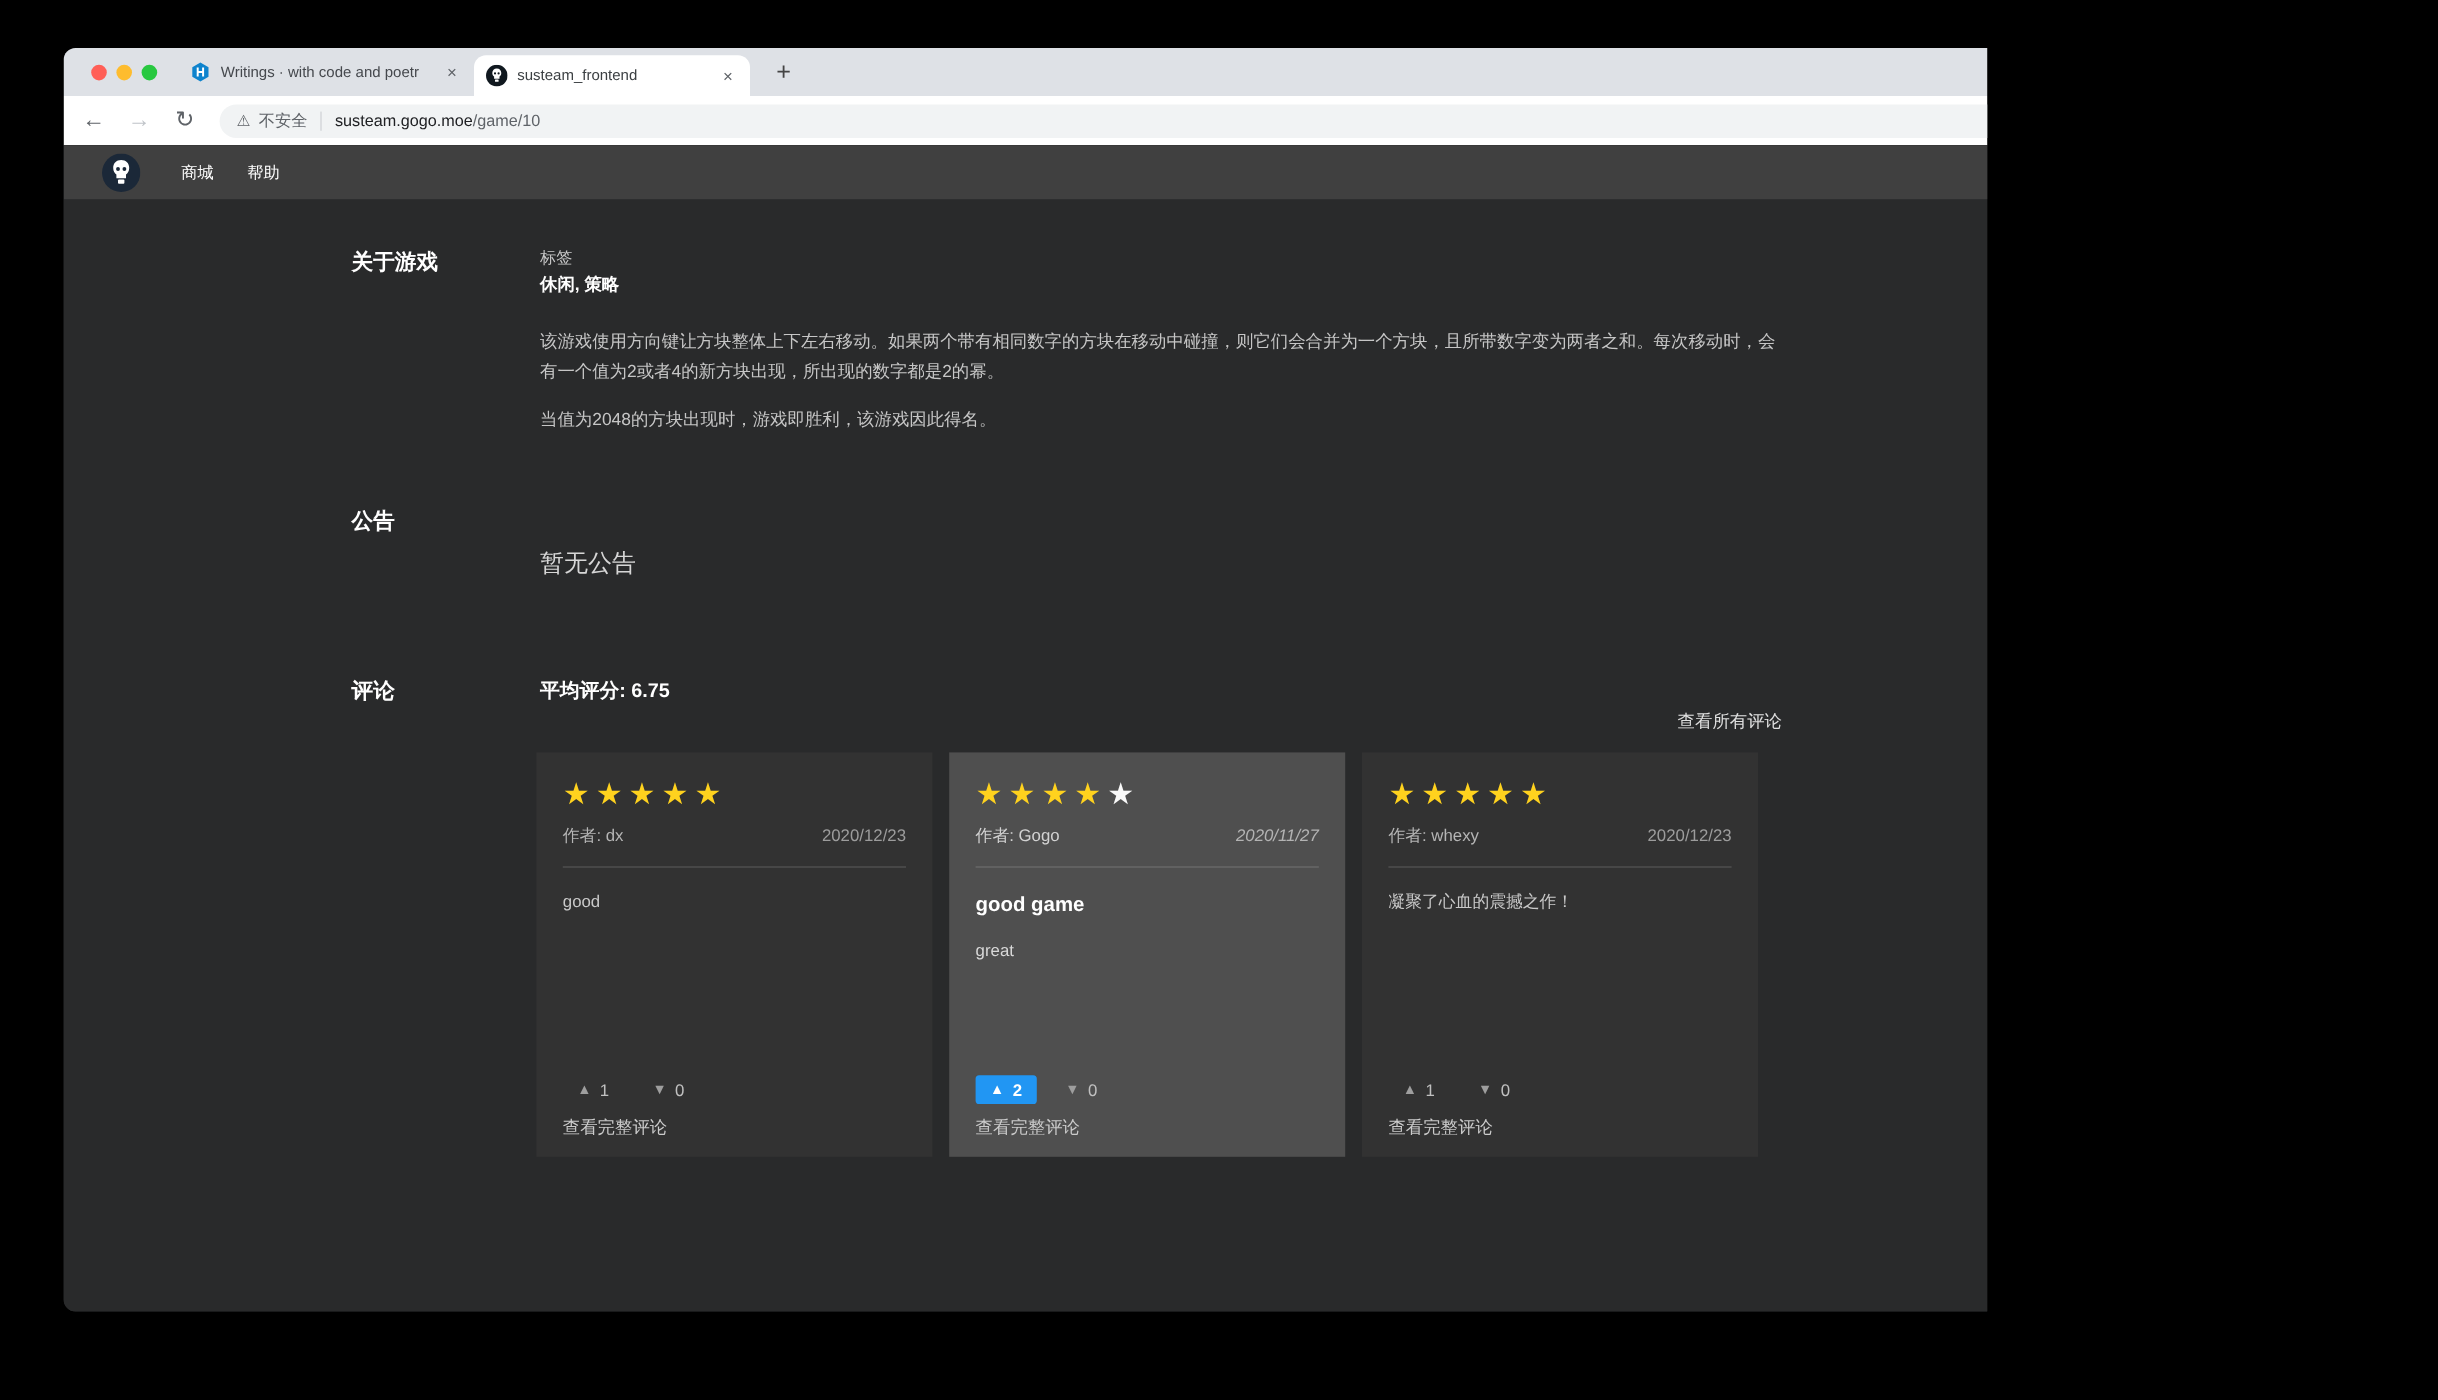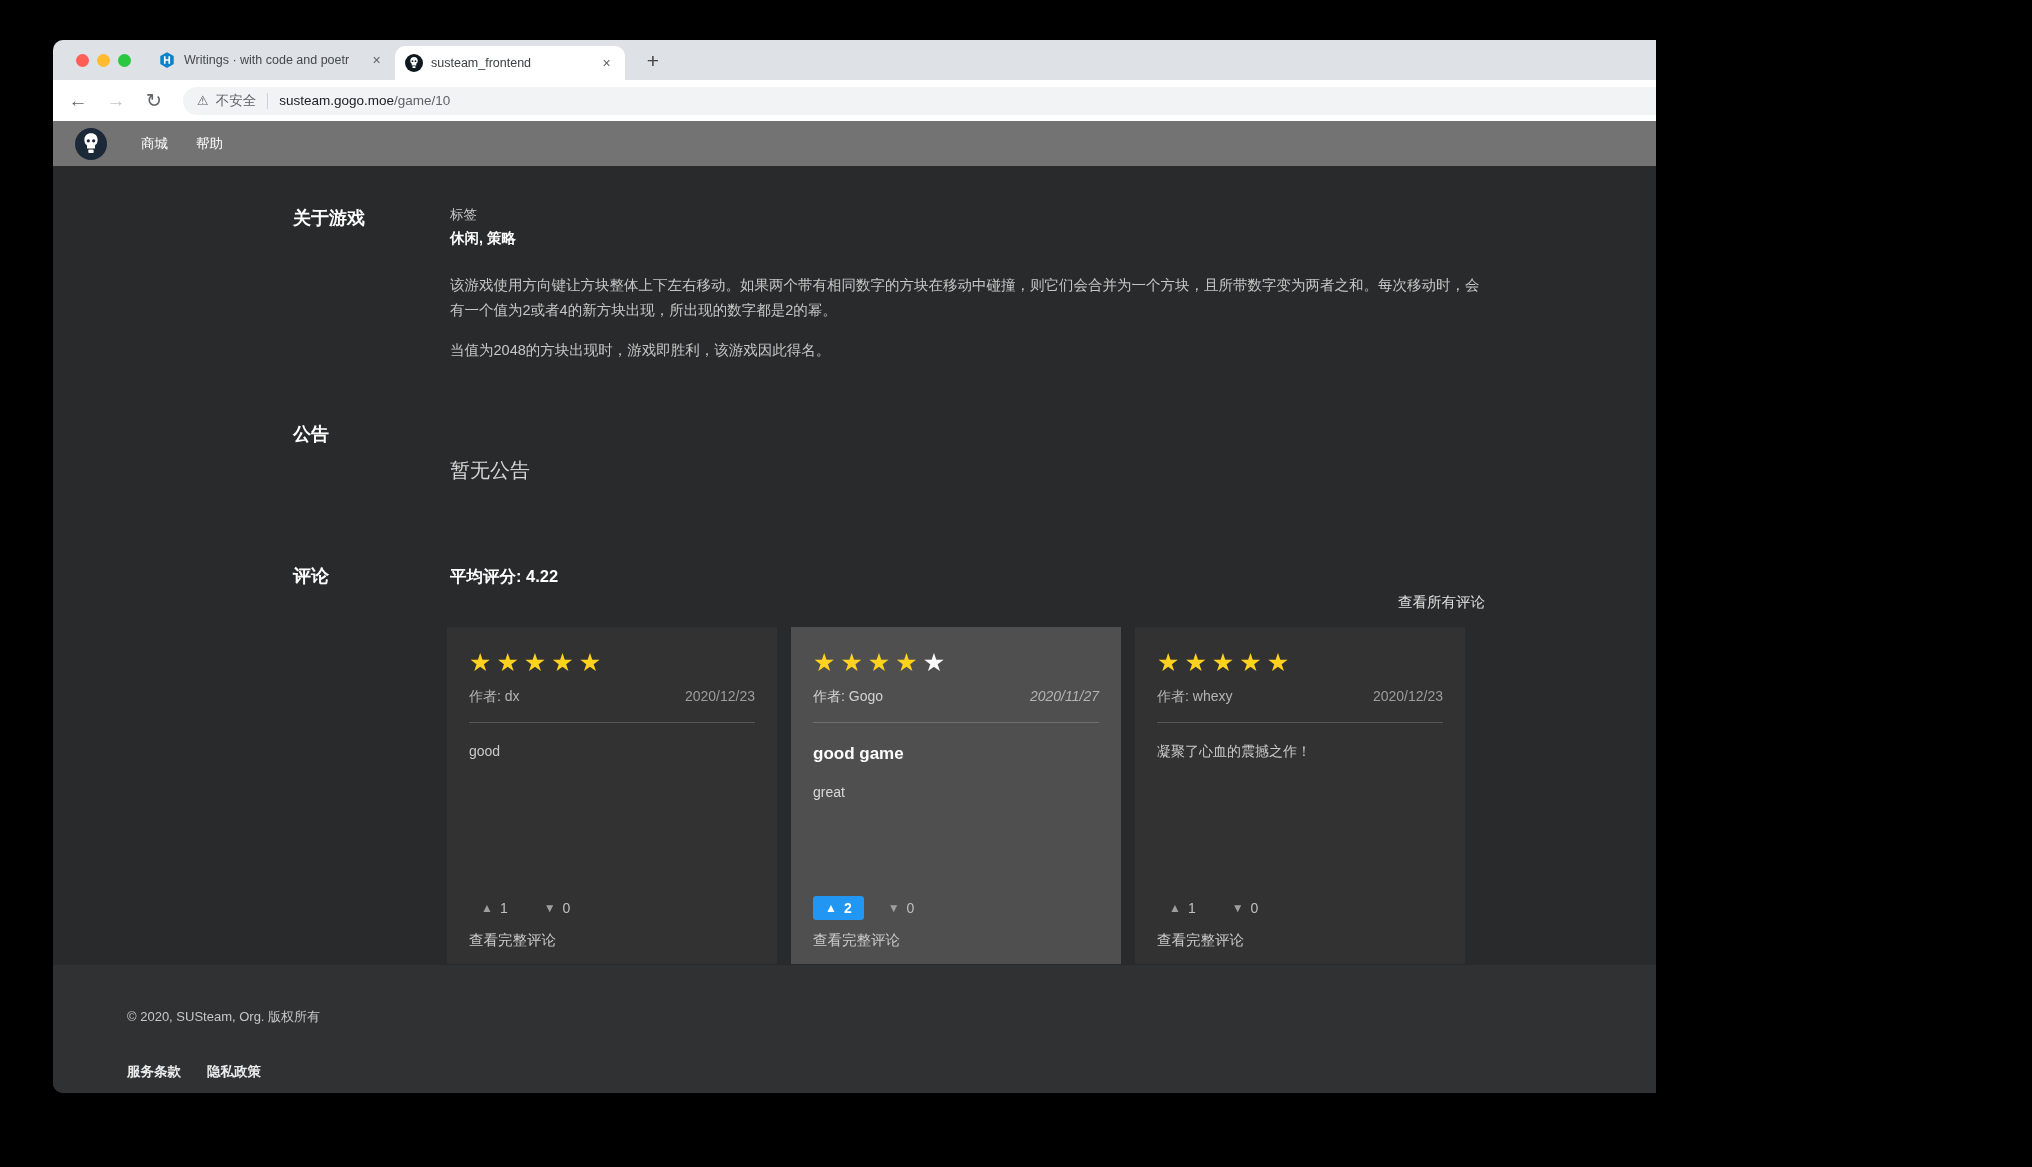--- a/index.html
+++ b/index.html
@@ -40,21 +40,21 @@
   .icon-ring{width:13px;height:13px;border:3.5px solid #121212;border-radius:50%;}
   .icon-infocircle{width:14px;height:14px;border:2px solid #2b2b2b;border-radius:50%;
                    font-size:10px;font-weight:bold;color:#2b2b2b;display:flex;align-items:center;justify-content:center;}
   .icon-v{color:#1c77d2;font-weight:bold;font-size:17px;text-shadow:0 0 1px #0b4d8f;}
   .icon-avatar{width:24px;height:24px;border-radius:50%;
                background:radial-gradient(circle at 40% 32%,#e8c14a 0 28%,#7a5a22 46%,#23262a 72%);}
   .icon-menu{font-size:17px;font-weight:bold;}
 
   
   .page{flex:1;position:relative;background:#292a2b;display:flex;flex-direction:column;overflow:hidden;}
-  .site-nav{flex:0 0 45px;background:#737373;display:flex;align-items:center;padding-left:22px;position:relative;font-family:Liberation Serif, serif;}
+  .site-nav{flex:0 0 45px;background:#404040;display:flex;align-items:center;padding-left:32px;position:relative;font-family:Liberation Serif, serif;}
   .brand{width:32px;height:32px;flex:0 0 32px;}
   .nav-link{color:#fff;font-size:13.5px;margin-left:34px;cursor:default;}
   .nav-link + .nav-link{margin-left:28px;}
   .nav-right{position:absolute;right:14px;top:0;height:100%;display:flex;align-items:center;}
   .login{display:flex;align-items:center;gap:7px;color:#fff;font-size:13.5px;margin-right:32px;}
   .cta{height:100%;width:123px;background:var(--accent,#2196f3);color:#fff;font-size:13.5px;
        display:flex;align-items:center;justify-content:center;}
 
   .main{flex:1;}
   .sec{display:flex;}
@@ -234,21 +234,21 @@
           <div class="sec-content">
             <div class="announce-text">暂无公告</div>
           </div>
         </div>
 
         <div class="sec sec-reviews">
           <div class="sec-label">
               <h2 class="sec-heading">评论</h2>
             </div>
           <div class="sec-content">
-            <div class="avg-score">平均评分: 4.22</div>
+            <div class="avg-score">平均评分: 6.75</div>
             <div class="view-all-row">
               <span class="link">查看所有评论</span>
             </div>
 
             <div class="cards-row">
 
               <div class="card">
                 <div class="stars"><span>★</span><span>★</span><span>★</span><span>★</span><span>★</span></div>
                 <div class="card-meta">
                   <span class="card-author">作者: dx</span>
@@ -312,27 +312,20 @@
                     </span>
                 </div>
                 <span class="view-full link">查看完整评论</span>
               </div>
 
             </div>
           </div>
         </div>
       </div>
 
-      <div class="site-footer">
-        <div class="copyright">© 2020, SUSteam, Org. 版权所有</div>
-        <div class="footer-links">
-          <span class="footer-link">服务条款</span>
-          <span class="footer-link">隐私政策</span>
-        </div>
-      </div>
 
       <div class="scroll-track">
         <div class="scroll-thumb"></div>
       </div>
     </div>
 
   </div>
 </div>
 
 </body></html>

